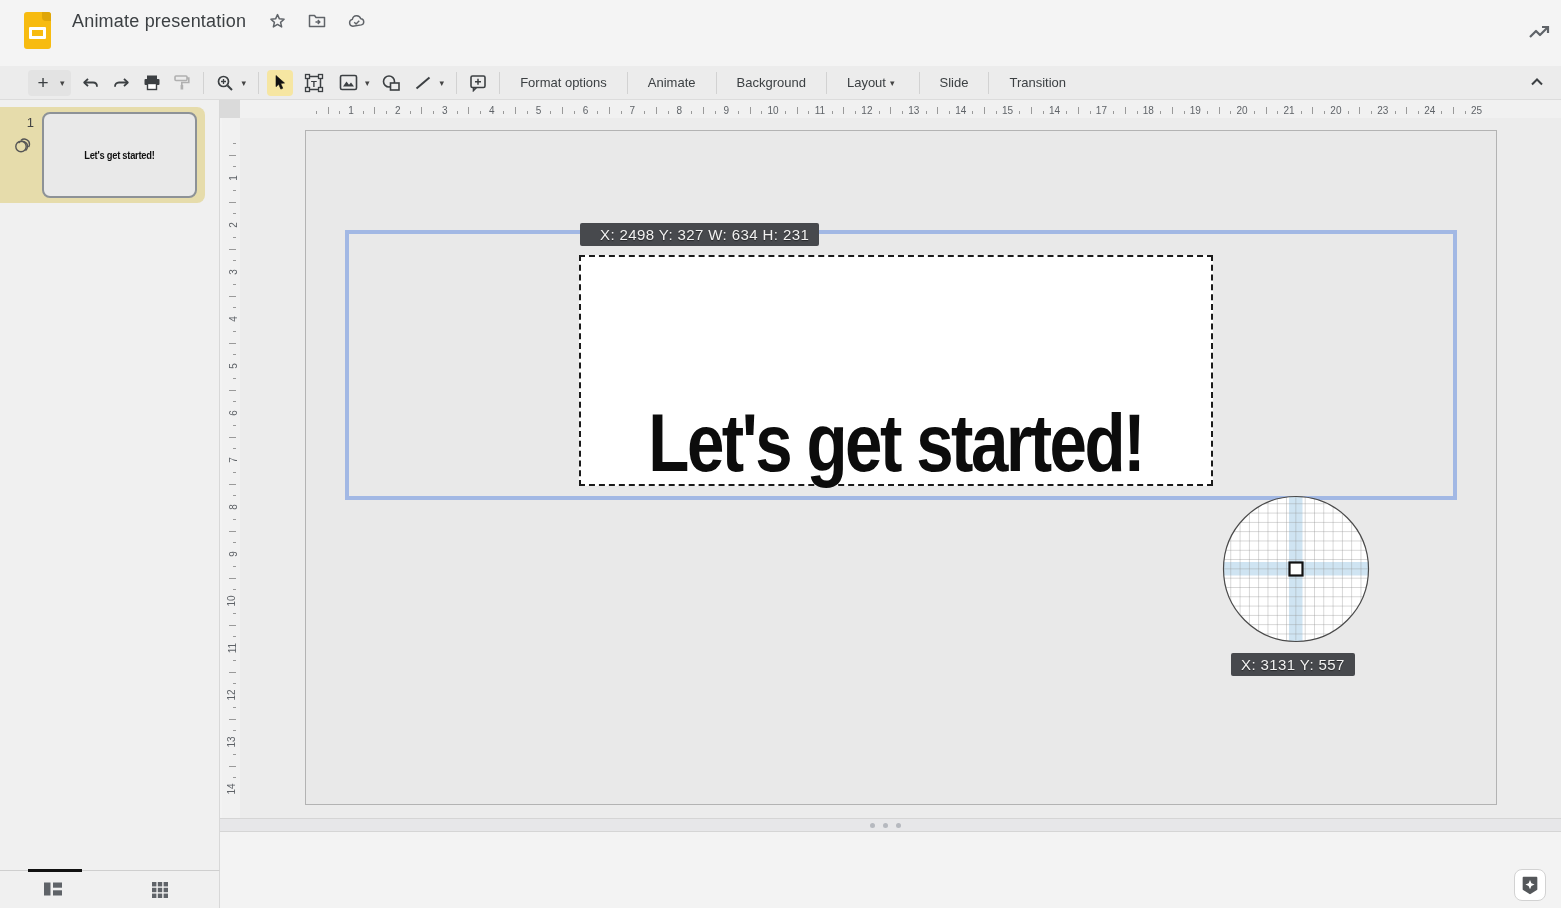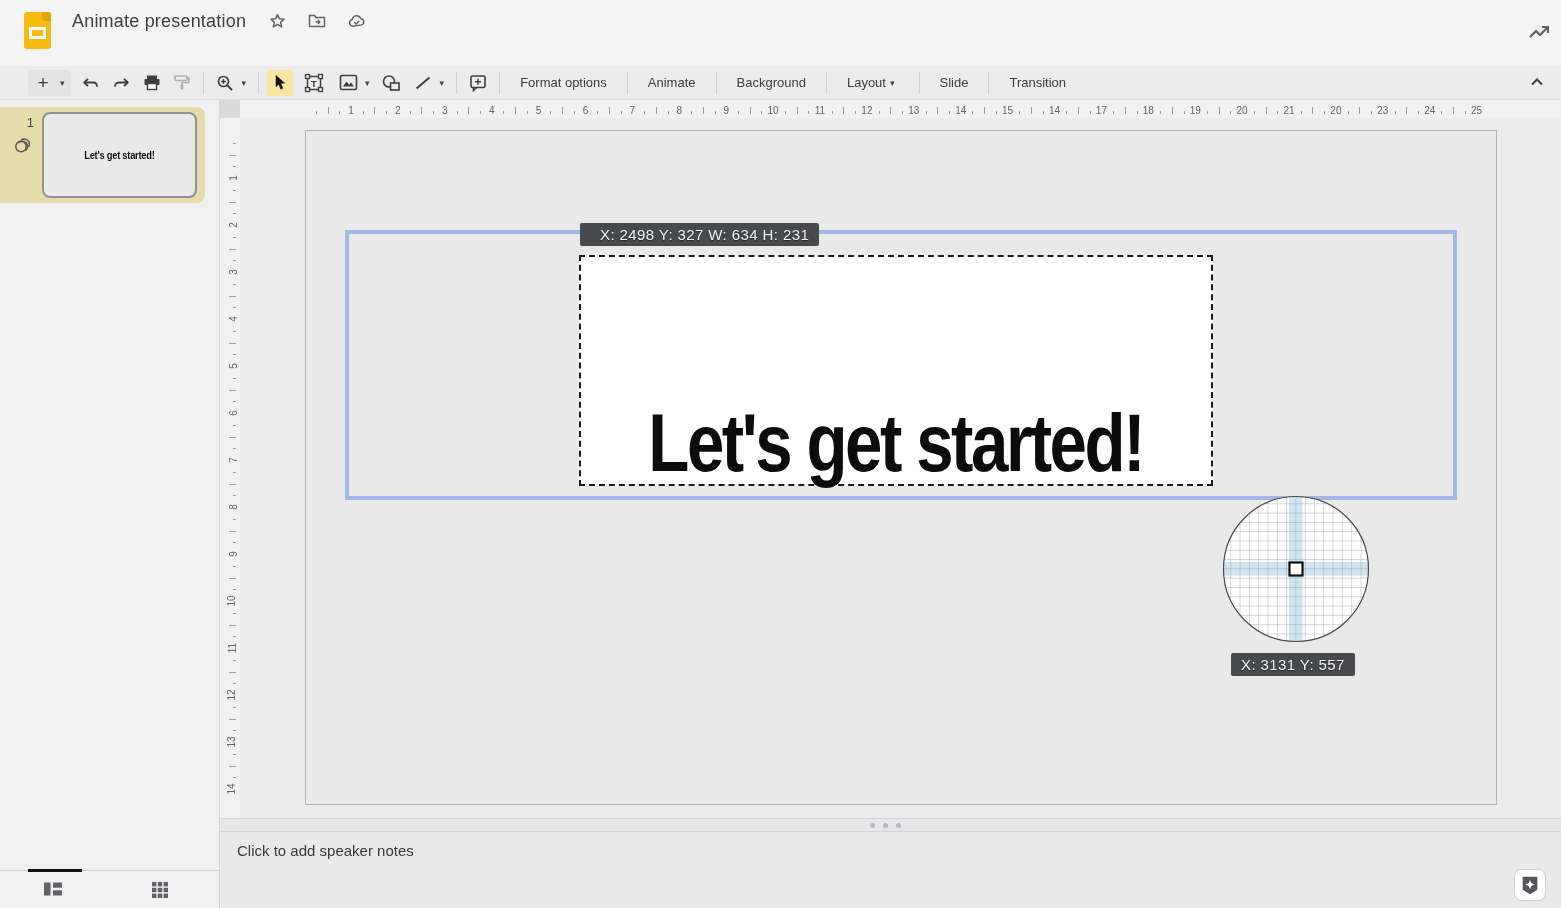--- a/index.html
+++ b/index.html
@@ -453,23 +453,20 @@
     <div class="coord-tip" id="tip-pointer">X: 3131 Y: 557</div>
   </div>
 
   <div id="canvas-divider">
     <div class="dots">
         <span></span>
         <span></span>
         <span></span>
       </div>
   </div>
-  <div id="notes-area">
-    <span class="notes-placeholder">Click to add speaker notes</span>
-  </div>
   <div id="explore-btn">
     <svg class="ic" width="22" height="22" viewBox="0 0 24 24">
         <path d="M5 4 h14 v12.5 l-7 4.5 l-7 -4.5 z" fill="#54575a" stroke="#54575a" stroke-width="2" stroke-linejoin="round"></path>
         <path d="M12 6.5 l1.5 3.5 3.5 1.5 -3.5 1.5 -1.5 3.5 -1.5 -3.5 -3.5 -1.5 3.5 -1.5 z" fill="#ffffff"></path>
       </svg>
   </div>
 
 </div>
 
 </body></html>

